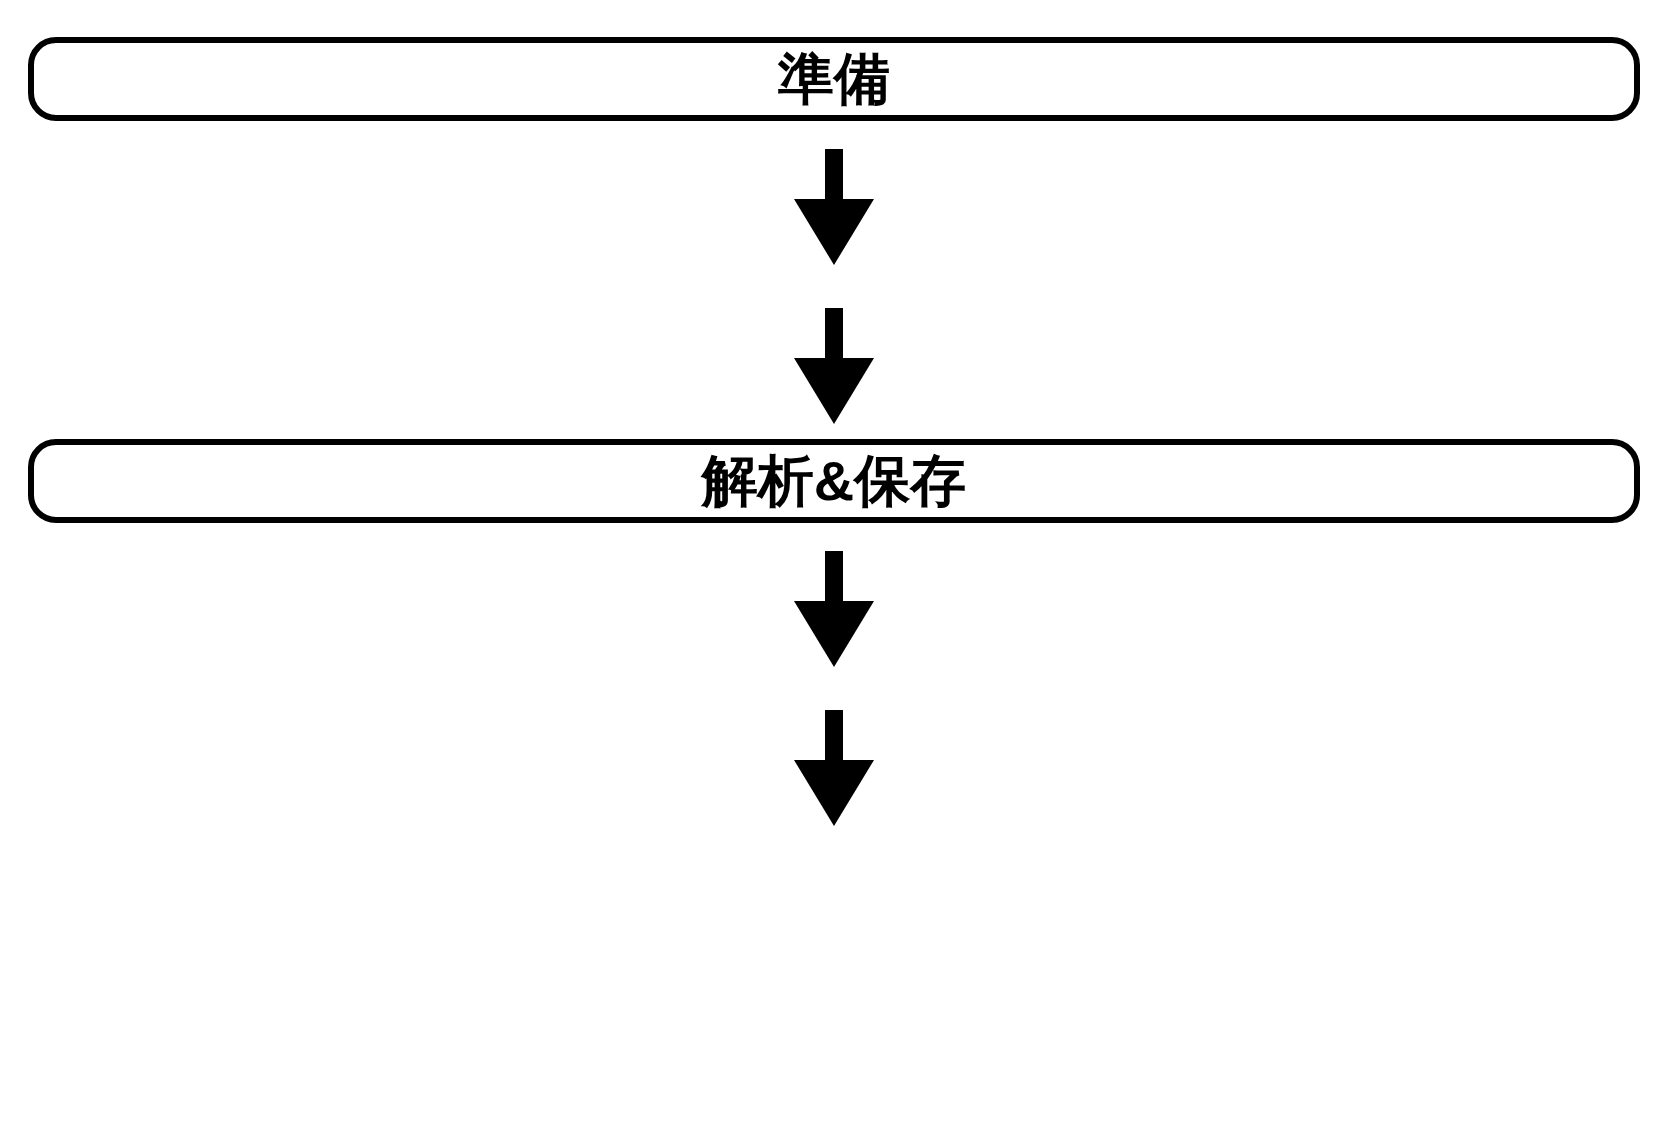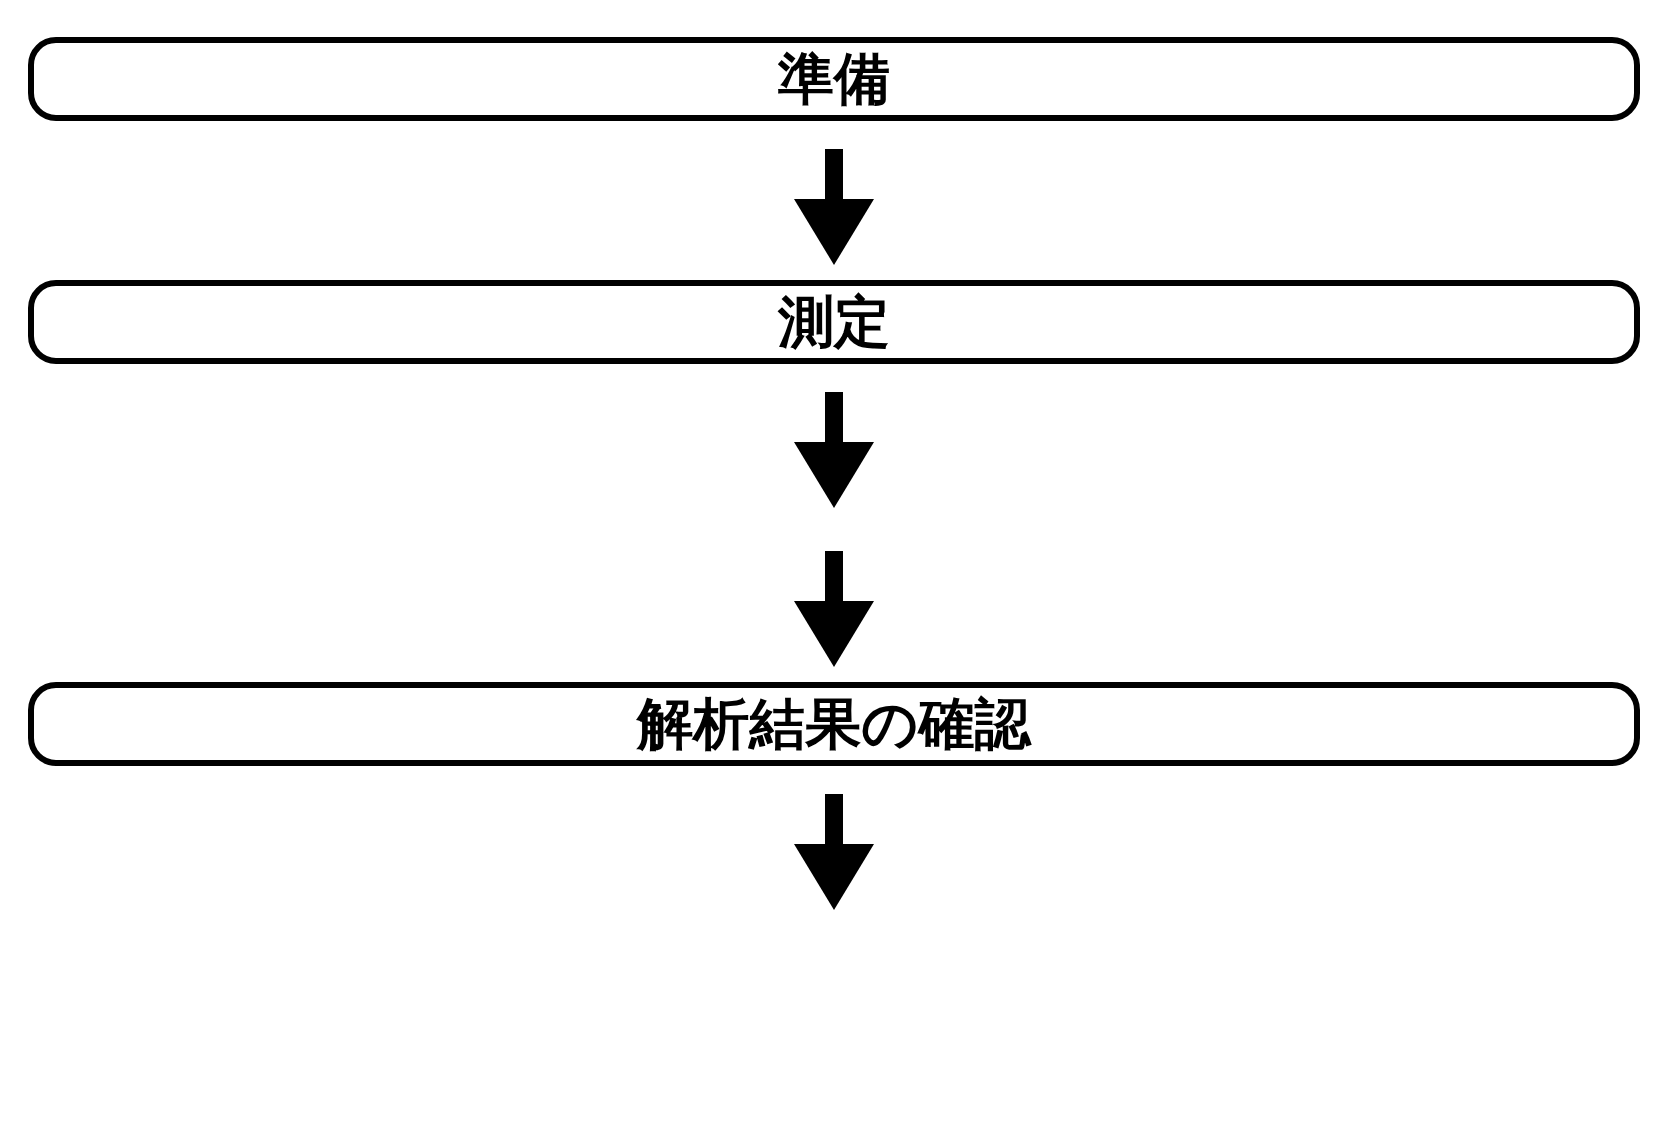--- a/index.html
+++ b/index.html
@@ -68,38 +68,35 @@
 
   <div class="flow-box">
     <span class="flow-label">準備</span>
   </div>
 
   <div class="flow-arrow">
     <div class="arrow-shaft"></div>
     <div class="arrow-head"></div>
   </div>
 
+
+  <div class="flow-arrow">
+    <div class="arrow-shaft"></div>
+    <div class="arrow-head"></div>
+  </div>
+
   <div class="flow-box">
-    <span class="flow-label">測定</span>
+    <span class="flow-label">解析&amp;保存</span>
   </div>
 
   <div class="flow-arrow">
     <div class="arrow-shaft"></div>
     <div class="arrow-head"></div>
   </div>
 
 
   <div class="flow-arrow">
     <div class="arrow-shaft"></div>
     <div class="arrow-head"></div>
   </div>
 
-  <div class="flow-box">
-    <span class="flow-label">解析結果の確認</span>
-  </div>
-
-  <div class="flow-arrow">
-    <div class="arrow-shaft"></div>
-    <div class="arrow-head"></div>
-  </div>
-
 
 </div>
 
 </body></html>

